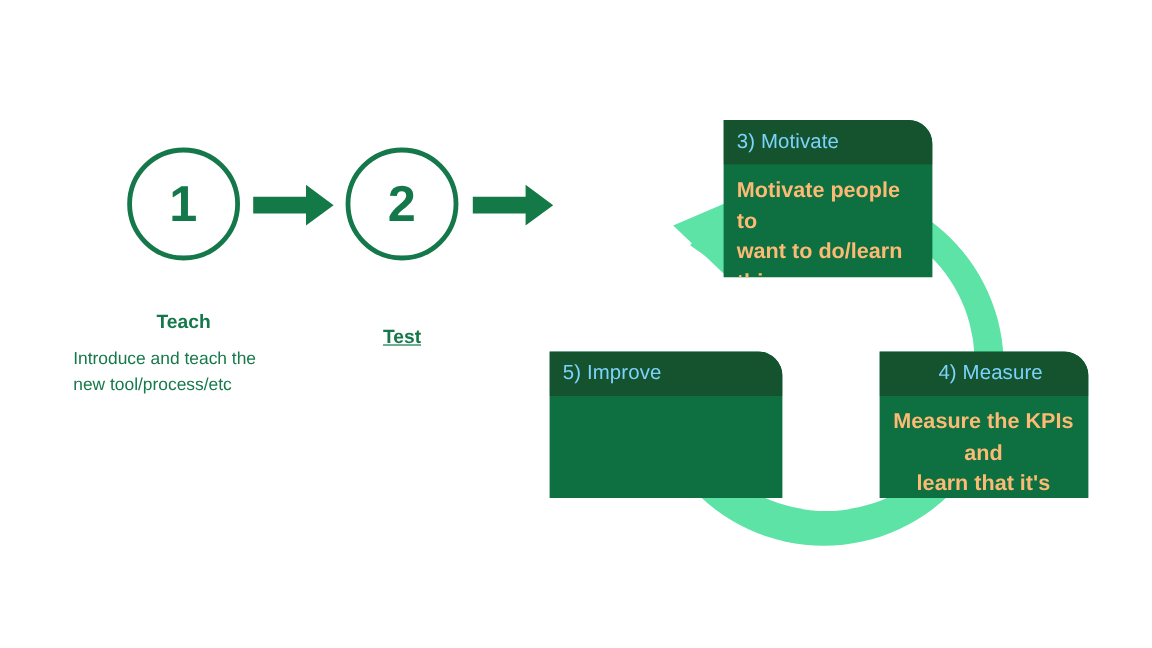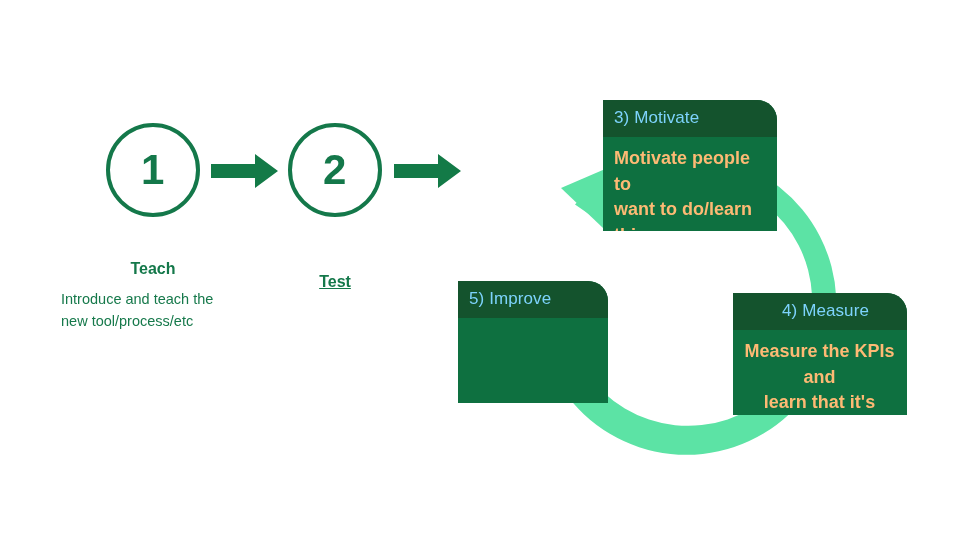--- a/index.html
+++ b/index.html
@@ -150,18 +150,18 @@
 want to do/learn this</div>
     </div>
 
     <div class="cycle-card" style="left:278px; top:208px; width:174px; height:122px;text-align:center;">
       <div class="card-header">4) Measure</div>
       <div class="card-body">Measure the KPIs and
 learn that it's
 happening</div>
     </div>
 
-    <div class="cycle-card" style="left:3px; top:196px; width:150px; height:122px;">
+    <div class="cycle-card" style="left:3px; top:208px; width:194px; height:122px;">
       <div class="card-header">5) Improve</div>
     </div>
 
   </div>
 </div>
 
 </body></html>

